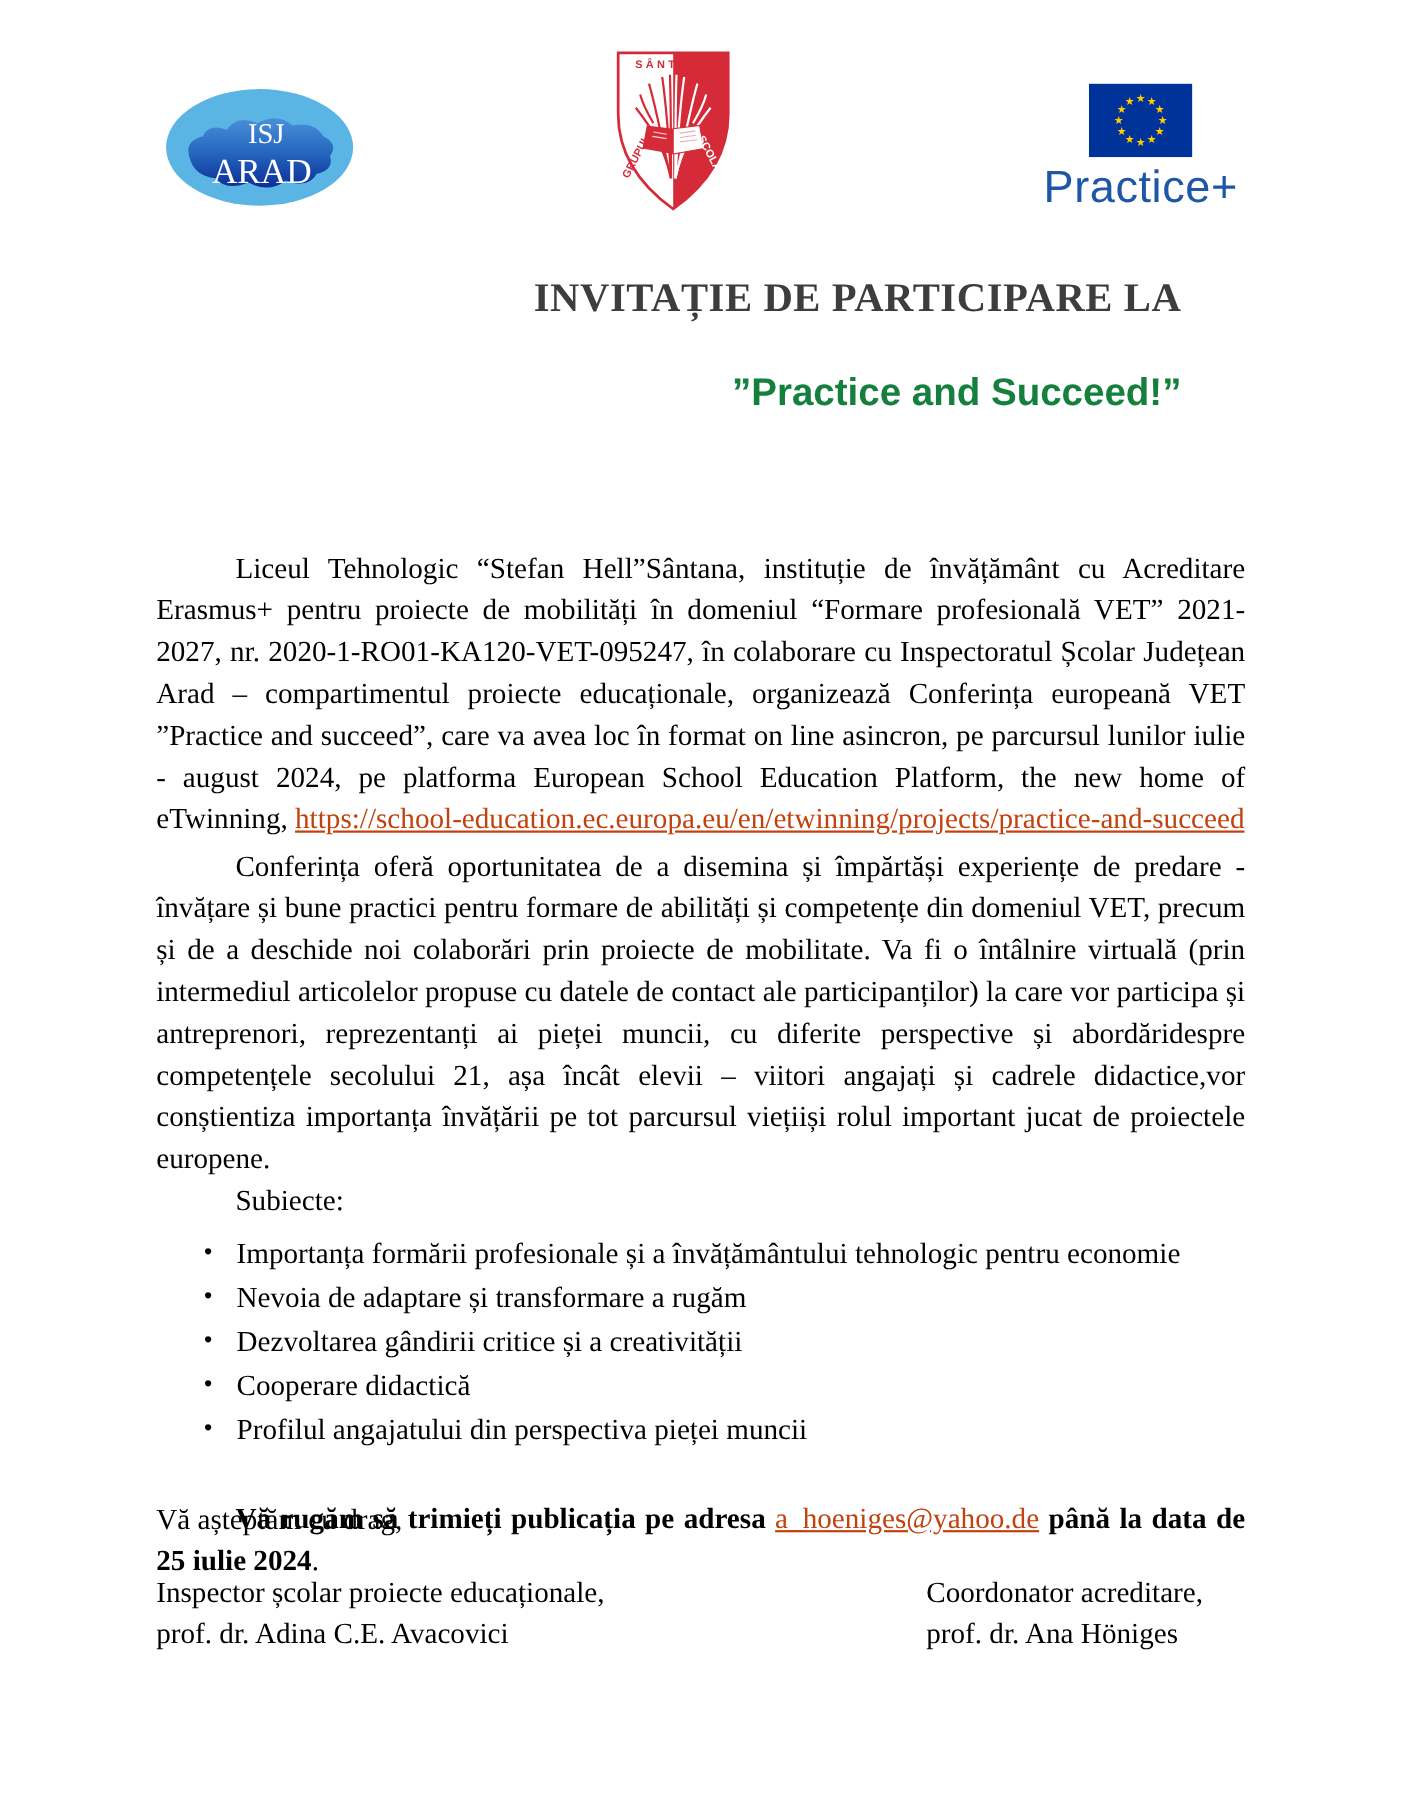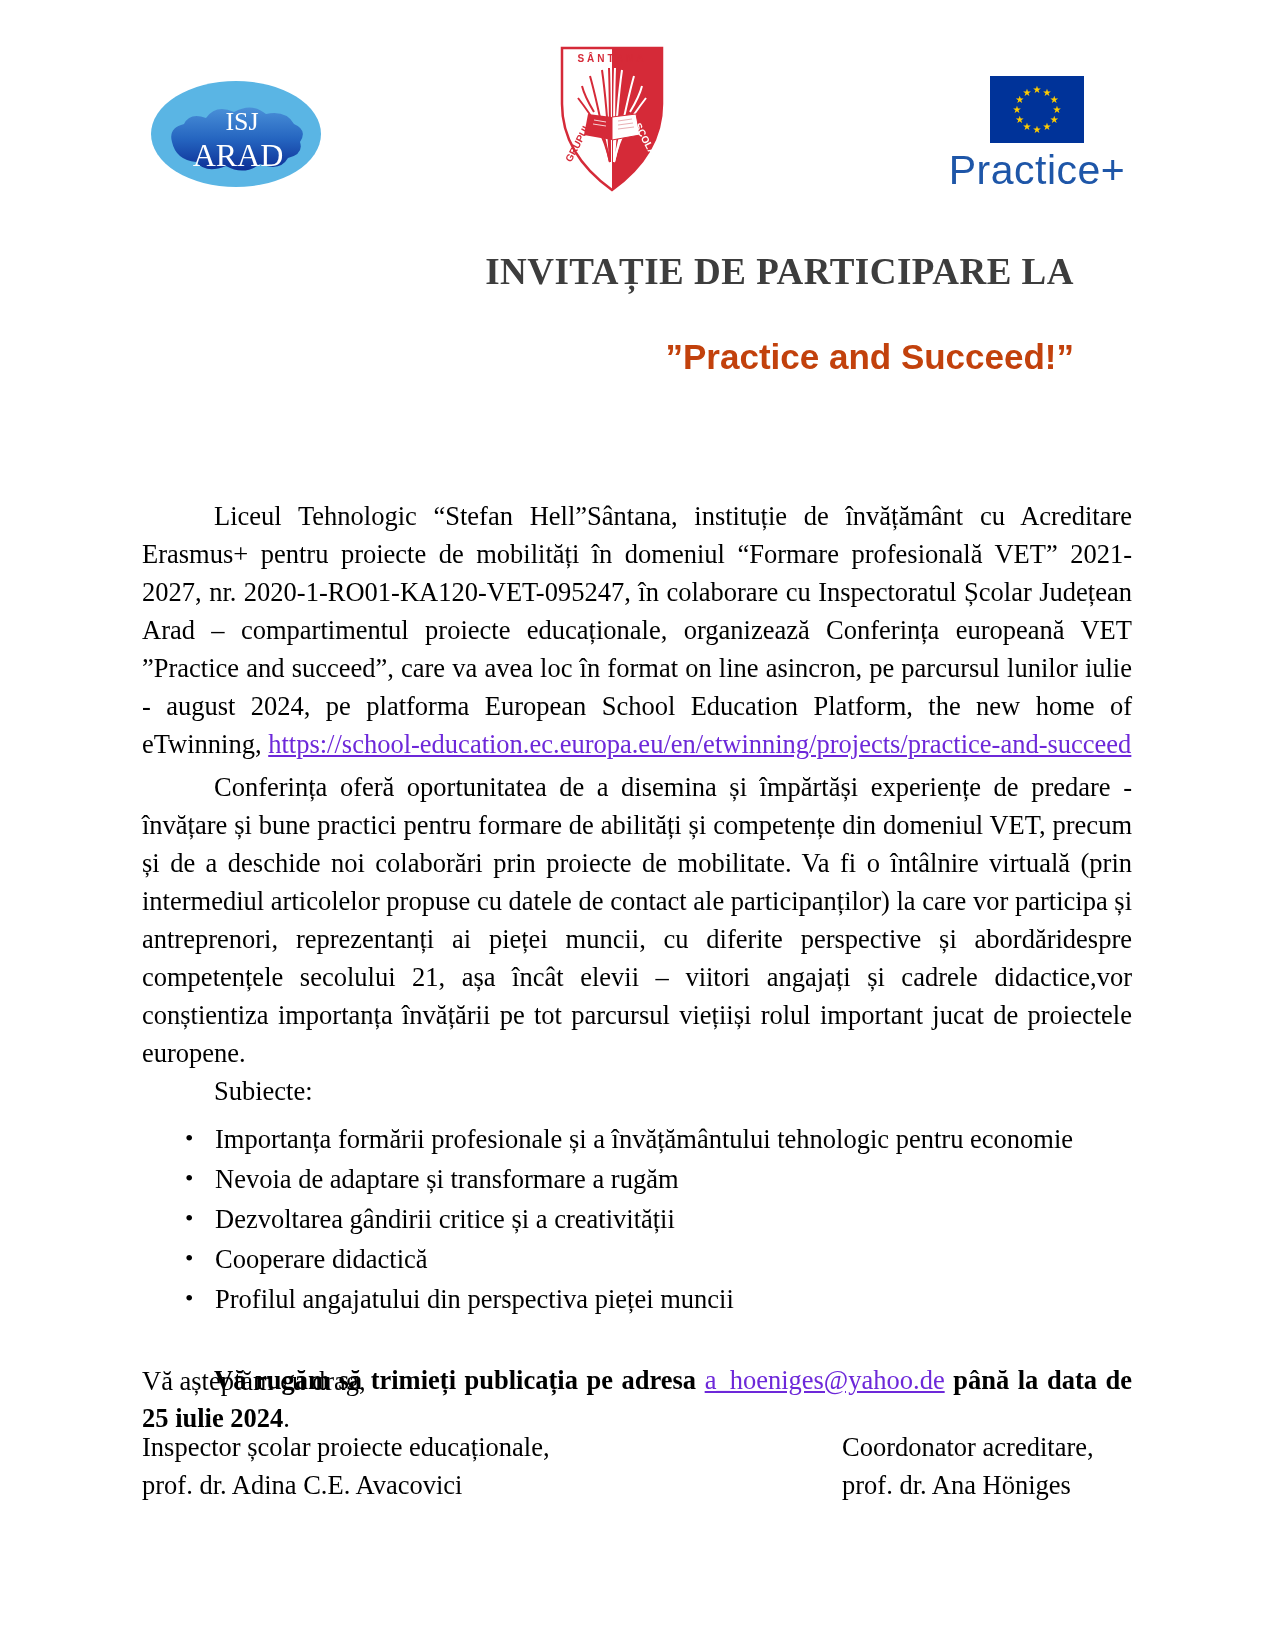--- a/index.html
+++ b/index.html
@@ -33,32 +33,32 @@
     font-weight: bold; font-size: 37px; color: #3d3d3d; letter-spacing: 0.5px;
   }
   .title-sub {
     margin-top: 42px;
     font-family: "Liberation Sans", sans-serif;
     font-weight: bold; font-size: 34px; color: #3d3d3d;
   }
   .title-quote {
     margin-top: 44px;
     font-family: "Liberation Sans", sans-serif;
-    font-weight: bold; font-size: 35px; color: #c2410c;
+    font-weight: bold; font-size: 35px; color: #15803d;
   }
 
   
   .body-text { position: absolute; top: 497px; left: 142px; width: 990px; }
   p.para {
     font-size: 26.5px; line-height: 38px;
     text-align: justify; text-justify: inter-word;
   }
   p.para.indent::before { content: ""; display: inline-block; width: 72px; }
   .p2 { margin-top: 5px; }
-  a.doc-link { color: #6d28d9; text-decoration: underline; }
+  a.doc-link { color: #c2410c; text-decoration: underline; }
   .subjects-label { font-size: 26.5px; line-height: 38px; padding-left: 72px; }
 
   ul.subject-list { list-style: none; margin-top: 9px; }
   ul.subject-list li {
     font-size: 26.5px; line-height: 40px;
     padding-left: 73px; position: relative;
   }
   ul.subject-list li .bullet-dot {
     position: absolute; left: 43px; top: -1px; font-size: 24px;
   }

